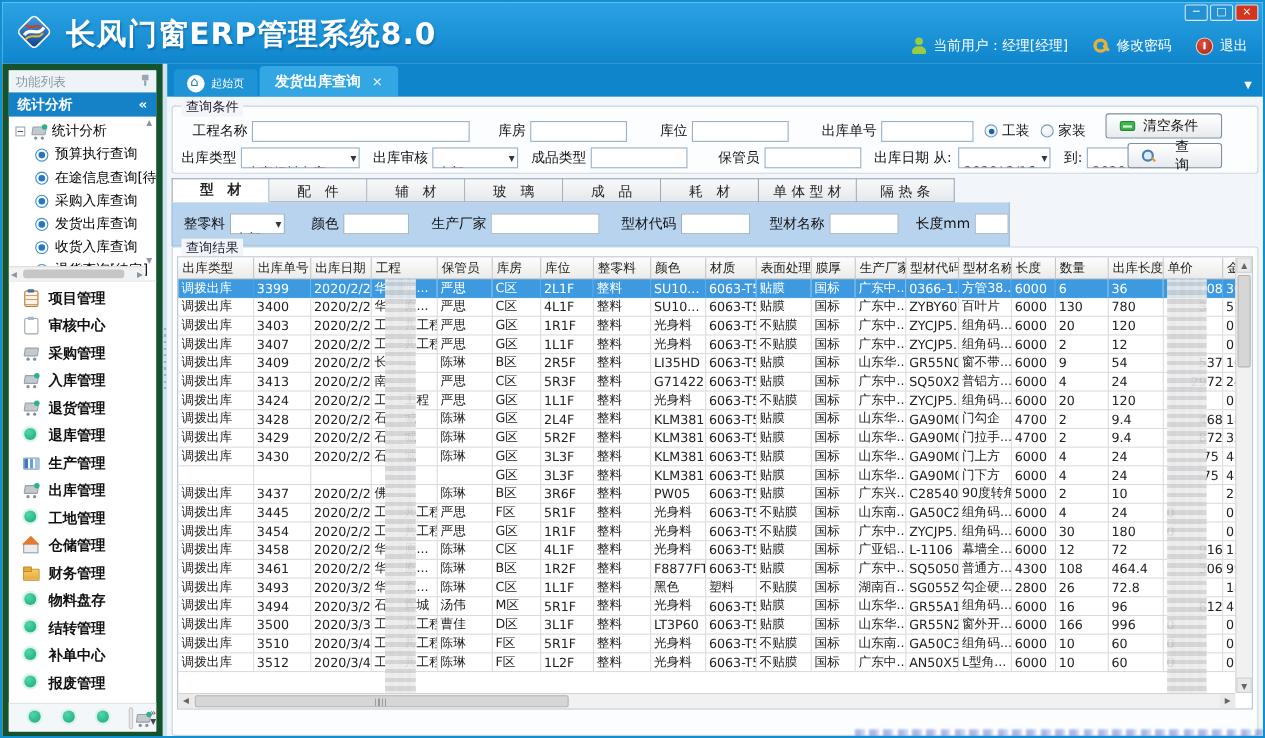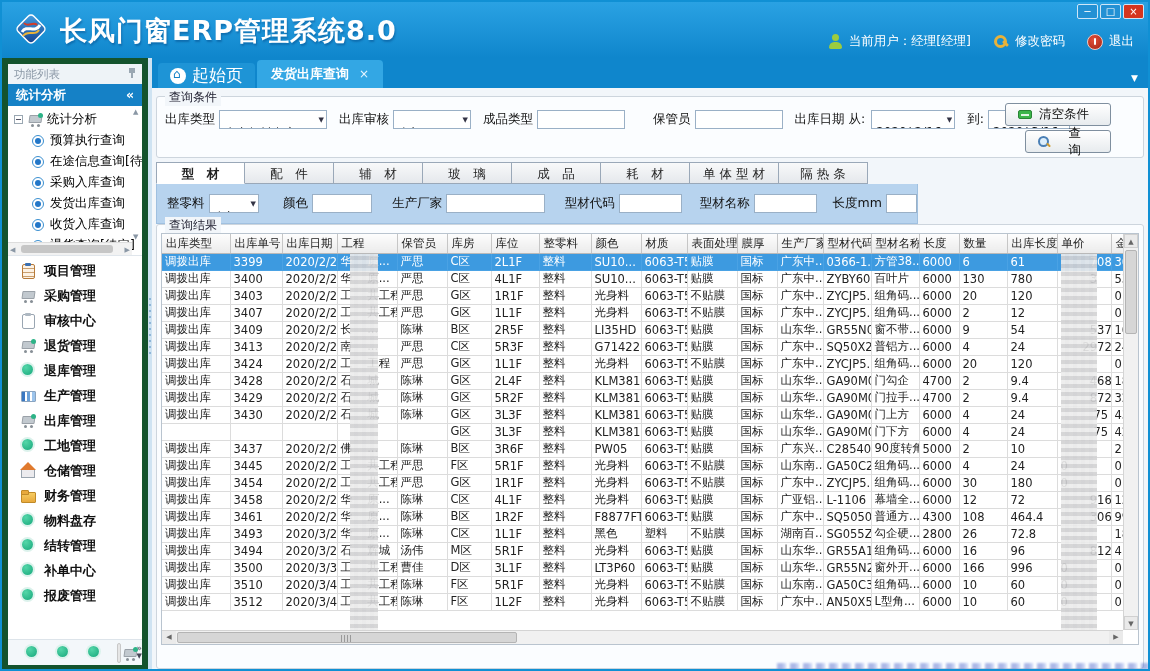--- a/index.html
+++ b/index.html
@@ -64,21 +64,21 @@
   .ic-house::before{content:"";position:absolute;left:1px;top:6px;width:12px;height:7px;background:#ecebee;border:1px solid #9aa4ae;}
   .ic-house::after{content:"";position:absolute;left:0;top:-1px;border-left:8px solid transparent;border-right:8px solid transparent;border-bottom:8px solid #e07a2e;}
   .ic-folder::before{content:"";position:absolute;left:1px;top:4px;width:13px;height:9px;background:linear-gradient(#f6cc61,#e8a93c);border:1px solid #c08a28;border-radius:1px;}
   .ic-folder::after{content:"";position:absolute;left:1px;top:2px;width:6px;height:3px;background:#e8a93c;border:1px solid #c08a28;border-radius:1px 1px 0 0;}
   
   .splitter{width:4px;background:#cfe3f2;position:relative;cursor:col-resize;}
   .splitter::after{content:"";position:absolute;left:1px;top:240px;width:2px;height:56px;background:repeating-linear-gradient(180deg,#8fb6d8 0 2px,transparent 2px 6px);}
   
   .main{flex:1;display:flex;flex-direction:column;min-width:0;}
   .tabbar{height:30px;background:#0f86cc;display:flex;align-items:flex-end;padding-left:6px;position:relative;flex:0 0 auto;}
-  .tab-home{height:25px;display:flex;gap:6px;align-items:center;padding:0 12px;color:#fff;font-size:17px;background:#1e94d6;border-radius:4px 4px 0 0;margin-right:2px;cursor:pointer;}
+  .tab-home{height:25px;display:flex;gap:6px;align-items:center;padding:0 12px;color:#fff;font-size:10px;background:#1e94d6;border-radius:4px 4px 0 0;margin-right:2px;cursor:pointer;}
   .home-ic{width:16px;height:16px;border-radius:50%;background:#fff;position:relative;}
   .home-ic::after{content:"⌂";position:absolute;left:3px;top:-1px;font-size:12px;color:#1581c6;}
   .tab-active{height:28px;background:#33a7e4;font-weight:bold;font-size:13px;color:#fff;display:flex;gap:10px;align-items:center;padding:0 14px;border-radius:4px 4px 0 0;cursor:pointer;}
   .tab-x{font-weight:normal;font-size:12px;color:#e8f6ff;cursor:pointer;}
   .tab-caret{position:absolute;right:10px;bottom:5px;color:#fff;font-size:9px;cursor:pointer;}
   
   .content{flex:1;background:#f2f6fa;padding:8px 4px 2px;display:flex;flex-direction:column;min-height:0;position:relative;}
   .groupbox{border:1px solid #cdd5dd;border-radius:3px;background:#fbfdff;position:relative;}
   .gb-legend{position:absolute;top:-8px;left:8px;background:#f2f6fa;padding:0 4px;font-size:12px;color:#223;}
   .qbox{height:62px;padding:10px 6px 2px;flex:0 0 auto;}
@@ -94,21 +94,21 @@
   .btn-search{position:absolute;right:32px;top:33px;width:86px;letter-spacing:4px;}
   .ic-clear{width:14px;height:9px;background:#3cb54a;border:1px solid #2a8436;border-radius:2px;position:relative;}
   .ic-clear::after{content:"";position:absolute;left:2px;top:3px;width:8px;height:2px;background:#dff5e2;}
   .ic-mag{width:12px;height:12px;position:relative;}
   .ic-mag::before{content:"";position:absolute;left:0;top:0;width:7px;height:7px;border:2px solid #4a7fb5;border-radius:50%;background:#dceefc;}
   .ic-mag::after{content:"";position:absolute;left:8px;top:8px;width:5px;height:2px;background:#cf9b30;transform:rotate(45deg);border-radius:1px;}
   
   .mat-tabs{display:flex;height:22px;margin-top:4px;flex:0 0 auto;}
   .mtab{width:89px;text-align:center;font-size:12.5px;line-height:21px;border:1px solid #9aa8b8;border-left:none;background:linear-gradient(#f8f9fa,#e5e8ec);color:#222;cursor:pointer;white-space:nowrap;overflow:hidden;}
   .mtab:first-child{border-left:1px solid #9aa8b8;}
-  .mtab.active{background:#fff;border-bottom-color:#fff;font-weight:bold;}
+  .mtab.active{background:#fff;border-bottom-color:#fff;font-weight:bold;font-family:Liberation Mono, monospace;}
   .bluepanel{height:40px;width:762px;background:#b7d3ee;border:1px solid #9fc0e0;border-top:none;display:flex;align-items:center;font-size:12.5px;color:#111;padding-left:8px;flex:0 0 auto;}
   
   .rbox{flex:1;margin-top:0;padding:8px 4px 4px;min-height:0;}
   .tablewrap{position:relative;height:412px;overflow:hidden;border:1px solid #b9c4cf;background:#fff;}
   table{border-collapse:collapse;table-layout:fixed;width:973px;font-size:11.5px;}
   th{height:19px;background:linear-gradient(#fdfdfd,#ebebeb);border-right:1px solid #c6c6c6;border-bottom:1px solid #b9b9b9;font-weight:normal;text-align:left;padding:0 4px;white-space:nowrap;overflow:hidden;color:#222;}
   td{height:17px;border-right:1px solid #dcdcdc;border-bottom:1px solid #dcdcdc;padding:0 3px;white-space:pre;overflow:hidden;color:#222;}
   tr.sel td{background:#3d9ae0;color:#fff;border-color:#4aa2e4;}
   .vscroll{position:absolute;right:0;top:0;bottom:14px;width:15px;background:#f1f1f1;border-left:1px solid #d4d4d4;}
   .vscroll .up,.vscroll .dn{position:absolute;left:0;width:14px;height:14px;font-size:7px;color:#666;text-align:center;line-height:14px;background:#eaeaea;border:1px solid #d0d0d0;cursor:pointer;}
@@ -212,26 +212,30 @@
             <span class="tree-hthumb"></span>
             <span class="rt">▶</span>
           </div>
       </div>
       <div class="menu">
         <div class="menu-item">
             <span class="ic ic-clipboard"></span>
             <span>项目管理</span>
           </div>
           <div class="menu-item">
+            <span class="ic ic-doc"></span>
+            <span>审核中心</span>
+          </div>
+          <div class="menu-item">
             <span class="ic ic-cart"></span>
             <span>采购管理</span>
           </div>
           <div class="menu-item">
-            <span class="ic ic-doc"></span>
-            <span>审核中心</span>
+            <span class="ic ic-cartg"></span>
+            <span>入库管理</span>
           </div>
           <div class="menu-item">
             <span class="ic ic-cartg"></span>
             <span>退货管理</span>
           </div>
           <div class="menu-item">
             <span class="ic ic-dot"></span>
             <span>退库管理</span>
           </div>
           <div class="menu-item">
@@ -294,20 +298,34 @@
           <span>发货出库查询</span>
           <span class="tab-x">×</span>
         </div>
         <span class="tab-caret">▼</span>
       </div>
 
       <div class="content">
 
         <div class="groupbox qbox">
           <span class="gb-legend">查询条件</span>
+          <div class="qrow">
+            <span class="f-label">工程名称</span>
+            <span class="inp" style="width:198px;"></span>
+            <span class="f-label" style="margin-left:26px;">库房</span>
+            <span class="inp" style="width:88px;"></span>
+            <span class="f-label" style="margin-left:30px;">库位</span>
+            <span class="inp" style="width:88px;"></span>
+            <span class="f-label" style="margin-left:30px;">出库单号</span>
+            <span class="inp" style="width:84px;"></span>
+            <span class="radio on"></span>
+            <span>工装</span>
+            <span class="radio"></span>
+            <span>家装</span>
+          </div>
           <div class="qrow">
             <span class="f-label" style="margin-left:2px;">出库类型</span>
             <span class="csel" style="width:108px;">生产领料出库</span>
             <span class="f-label">出库审核</span>
             <span class="csel" style="width:78px;">全部</span>
             <span class="f-label">成品类型</span>
             <span class="inp" style="width:88px;"></span>
             <span class="f-label" style="margin-left:28px;">保管员</span>
             <span class="inp" style="width:88px;"></span>
             <span class="f-label">出库日期</span>
@@ -413,21 +431,21 @@
                     <td>整料</td>
                     <td>SU10...</td>
                     <td>6063-T5</td>
                     <td>贴膜</td>
                     <td>国标</td>
                     <td>广东中...</td>
                     <td>0366-1.2</td>
                     <td>方管38...</td>
                     <td>6000</td>
                     <td>6</td>
-                    <td>61</td>
+                    <td>36</td>
                     <td>        708</td>
                     <td>308</td>
                   </tr>
                   <tr>
                     <td>调拨出库</td>
                     <td>3400</td>
                     <td>2020/2/25</td>
                     <td>华　 原...</td>
                     <td>严思</td>
                     <td>C区</td>

